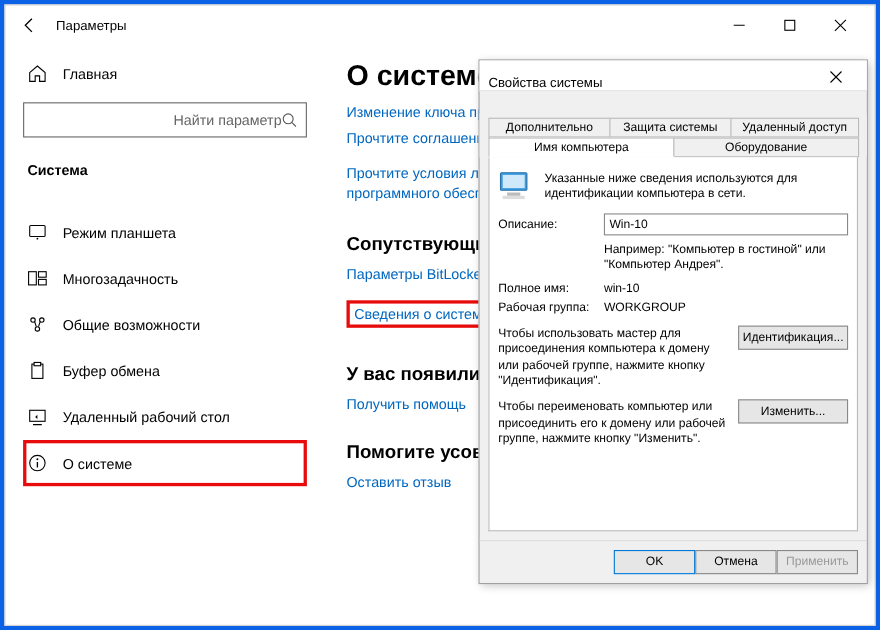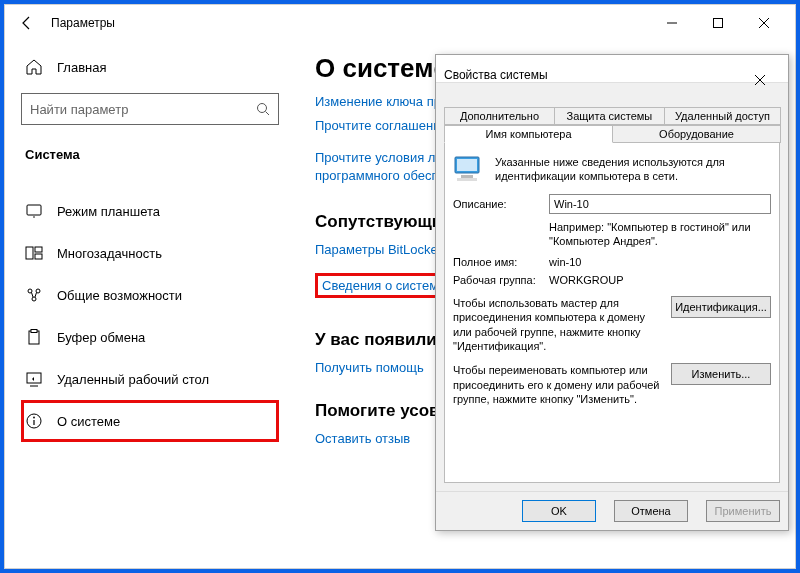--- a/index.html
+++ b/index.html
@@ -7,57 +7,57 @@
 .settings-window { position: absolute; left: 4px; top: 4px; width: 792px; height: 565px; background: #fff; border: 1px solid #d0d0d0; display: flex; flex-direction: column; }
 .titlebar { height: 36px; display: flex; align-items: center; padding: 0 8px; }
 .titlebar .back { width: 28px; height: 28px; display: flex; align-items: center; justify-content: center; font-size: 16px; color: #000; }
 .titlebar .title { margin-left: 10px; font-size: 12px; color: #000; }
 .titlebar .controls { margin-left: auto; display: flex; }
 .titlebar .controls > div { width: 46px; height: 32px; display: flex; align-items: center; justify-content: center; font-size: 12px; color: #444; }
 .body { flex: 1; display: flex; overflow: hidden; }
 .sidebar { width: 290px; padding: 8px 16px 0 16px; display: flex; flex-direction: column; font-size: 13px; }
 .home-row { display: flex; align-items: center; height: 36px; gap: 14px; padding-left: 4px; }
 .home-row .icon { width: 18px; height: 18px; }
-.search-box { margin-top: 8px; height: 32px; border: 1px solid #666; display: flex; align-items: center; padding: 0 8px; color: #666; background: #fff; }
+.search-box { margin-top: 8px; height: 32px; border: 1px solid #666; display: flex; align-items: center; padding: 0 8px; color: #666; background: #fff; text-align: right; }
 .search-box span.ph { flex: 1; font-size: 13px; }
 .category { margin-top: 22px; font-weight: 600; font-size: 13px; padding-left: 4px; }
 .nav-items { margin-top: 28px; display: flex; flex-direction: column; gap: 0; }
 .nav-item { display: flex; align-items: center; height: 42px; gap: 14px; padding-left: 4px; cursor: pointer; }
 .nav-item .icon { width: 18px; height: 18px; flex-shrink: 0; }
 .nav-item.highlight { border: 3px solid #e80b0b; padding-left: 1px; }
 .content { flex: 1; padding: 12px 24px 0 20px; overflow: hidden; position: relative; }
 h1 { font-weight: 600; font-size: 26px; margin-bottom: 10px; }
 .link { color: #0067c0; font-size: 13px; display: block; margin-bottom: 6px; cursor: pointer; }
 .link.highlight { border: 3px solid #e80b0b; display: inline-block; padding: 2px 4px; }
 .para { font-size: 13px; color: #0067c0; margin-bottom: 14px; line-height: 1.4; }
 h2 { font-weight: 600; font-size: 17px; margin-top: 26px; margin-bottom: 10px; }
 .section-block { margin-bottom: 8px; }
 
 
 .dialog { position: absolute; left: 435px; top: 54px; width: 354px; background: #f0f0f0; border: 1px solid #a0a0a0; box-shadow: 2px 2px 8px rgba(0,0,0,0.25); font-size: 11px; }
-.dlg-titlebar { height: 28px; background: #fff; display: flex; align-items: flex-start; padding: 13px 8px; border-bottom: 1px solid #e0e0e0; }
+.dlg-titlebar { height: 28px; background: #fff; display: flex; align-items: flex-end; padding: 0 8px; border-bottom: 1px solid #e0e0e0; }
 .dlg-titlebar .t { font-size: 12px; }
 .dlg-titlebar .x { margin-left: auto; width: 40px; height: 24px; display:flex; align-items:center; justify-content:center; font-size: 13px; }
 .tabs { display: flex; flex-wrap: wrap; background: #f0f0f0; padding: 4px 8px 0 8px; font-size: 11px; margin-top: 20px; }
 .tabrow { display: flex; width: 100%; }
 .tab { border: 1px solid #bbb; padding: 2px 10px; background: #f0f0f0; margin-right: -1px; cursor: pointer; white-space: nowrap; flex: 1; text-align: center; }
 .tab.active { background: #fff; border-bottom: 1px solid #fff; position: relative; z-index: 2; }
 .tab-body { background: #fff; margin: 0 8px 8px 8px; border: 1px solid #bbb; border-top: none; padding: 12px 8px; position: relative; min-height: 340px; }
 .pc-row { display: flex; gap: 10px; margin-bottom: 10px; }
 .pc-row .pc-icon { width: 32px; height: 28px; flex-shrink: 0; }
 .pc-row .desc { font-size: 11px; line-height: 1.3; }
 .form-row { display: flex; align-items: center; margin-bottom: 6px; font-size: 11px; }
 .form-row .lbl { width: 96px; }
 .form-row .val { flex: 1; }
 .form-row input { width: 100%; height: 20px; border: 1px solid #888; padding: 0 4px; font-size: 11px; }
 .example { font-size: 11px; color: #000; padding-left: 96px; margin-bottom: 8px; line-height: 1.3; }
 .wizard-block { display: flex; gap: 8px; margin-top: 10px; align-items: flex-start; }
 .wizard-block .txt { flex: 1; font-size: 11px; line-height: 1.3; }
 .wizard-block button { width: 100px; height: 22px; font-size: 11px; border: 1px solid #888; background: #e6e6e6; cursor: pointer; }
-.dlg-buttons { display: flex; justify-content: flex-end; gap: 18px; padding: 8px; border-top: 1px solid #ddd; }
+.dlg-buttons { display: flex; justify-content: flex-end; gap: 0; padding: 8px; border-top: 1px solid #ddd; }
 .dlg-buttons button { width: 74px; height: 22px; font-size: 11px; border: 1px solid #888; background: #e6e6e6; cursor: pointer; }
 .dlg-buttons button.primary { border: 1px solid #0078d7; }
 .dlg-buttons button:disabled { color: #999; }
 svg { display: block; }
 </style>
 </head>
 <body>
 
 <div class="settings-window">
   <div class="titlebar">

